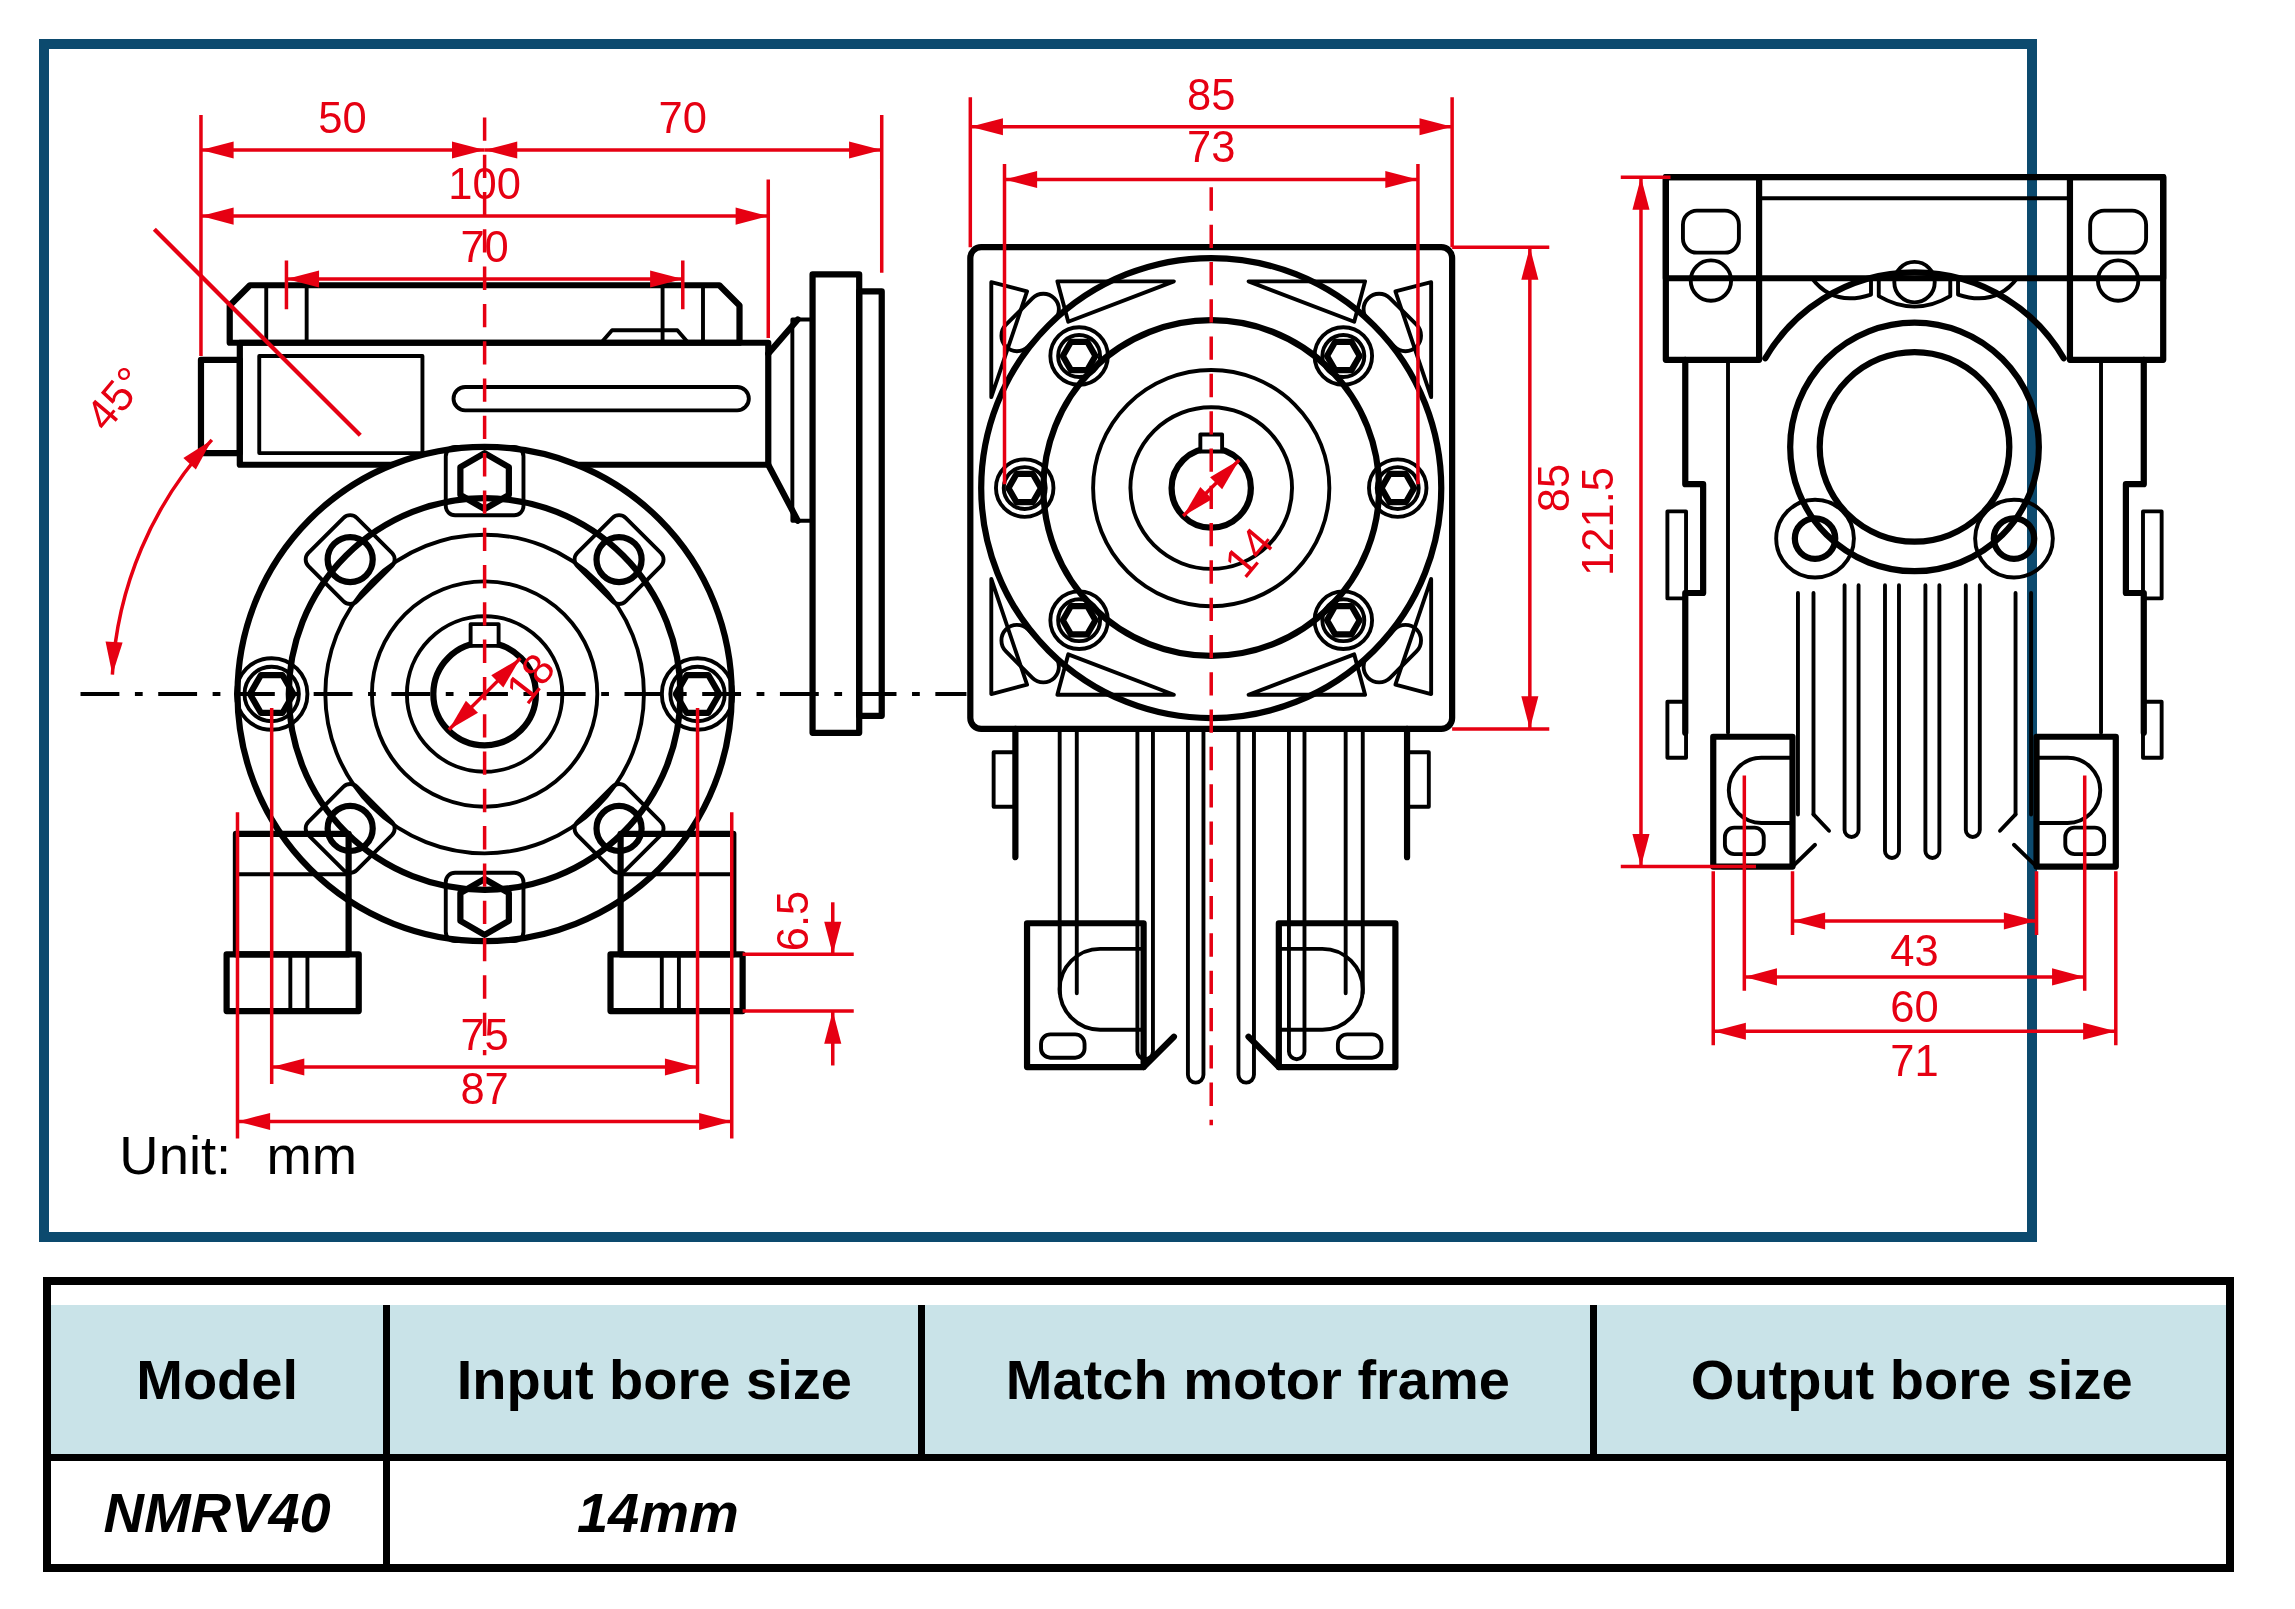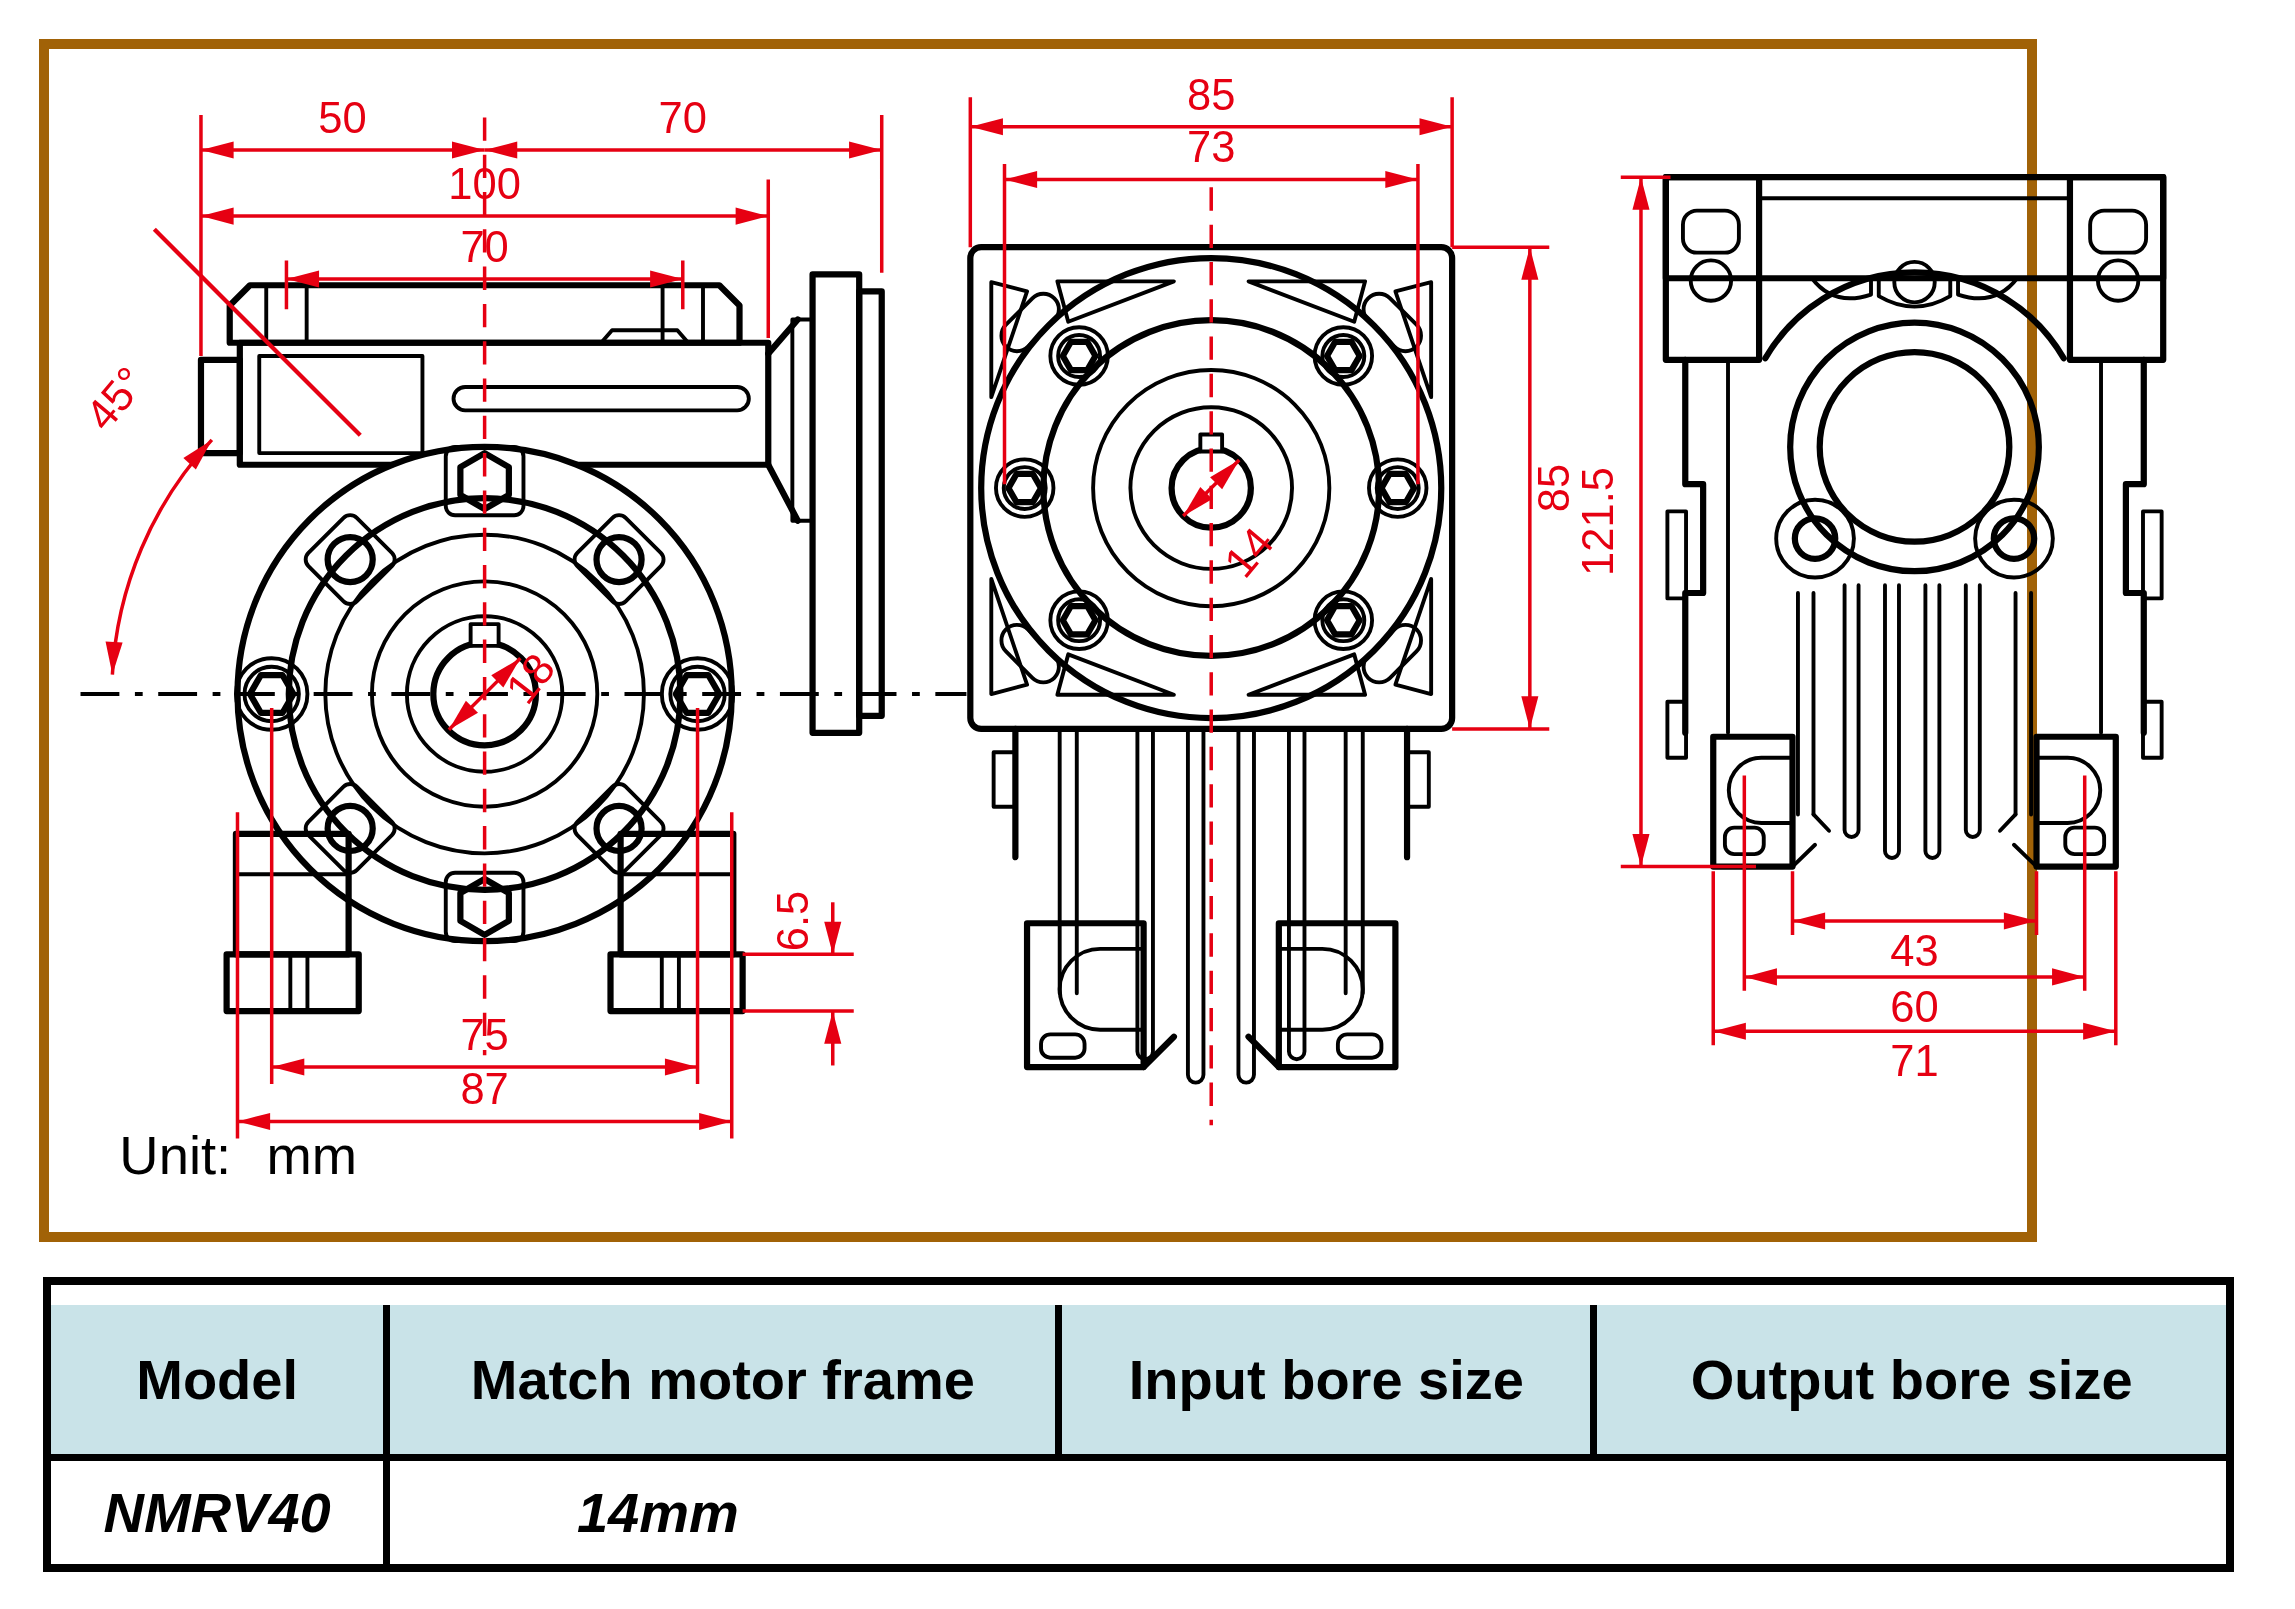--- a/index.html
+++ b/index.html
@@ -1,19 +1,19 @@
 <!DOCTYPE html>
 <html style="font-size:12.4px"><head>
 <meta charset="utf-8">
 <style>
   html,body{margin:0;padding:0;background:#fff;}
   #stage{position:relative;width:2295px;height:1610px;background:#fff;overflow:hidden;
          font-family:"Liberation Sans",sans-serif;}
   #panel{position:absolute;left:39px;top:39px;width:1998px;height:1203px;
-         border:10px solid #a16207;box-sizing:border-box;background:#fff;}
+         border:10px solid #0c4a6e;box-sizing:border-box;background:#fff;}
   #panel svg{display:block;width:2197px;height:1182px;}
 
   
   .k{stroke:#000;stroke-width:8;fill:none;stroke-linejoin:round;stroke-linecap:round;}
   .k2{stroke:#000;stroke-width:5;fill:none;stroke-linejoin:round;stroke-linecap:round;}
   .wf{fill:#fff;}
   .cl{stroke:#000;stroke-width:5;fill:none;stroke-dasharray:50 20 10 20;}
   .r{stroke:#e60012;stroke-width:4.5;fill:none;}
   .rl{stroke:#e60012;stroke-width:5.5;fill:none;}
   .rc{stroke:#e60012;stroke-width:4.5;fill:none;stroke-dasharray:30 18;}
@@ -285,22 +285,22 @@
         </g>
       </g>
 
       <text class="unit" x="90" y="1448">Unit: mm</text>
     </svg>
   </div>
 
   <div id="spec">
     <div class="row head">
       <div class="cell c1">Model</div>
+      <div class="cell c3">Input bore size</div>
       <div class="cell c2">Match motor frame</div>
-      <div class="cell c3">Input bore size</div>
       <div class="cell c4">Output bore size</div>
     </div>
     <div class="row body">
       <div class="cell c1">NMRV40</div>
       <div class="cell c3">14mm</div>
     </div>
   </div>
 
 </div>
 

